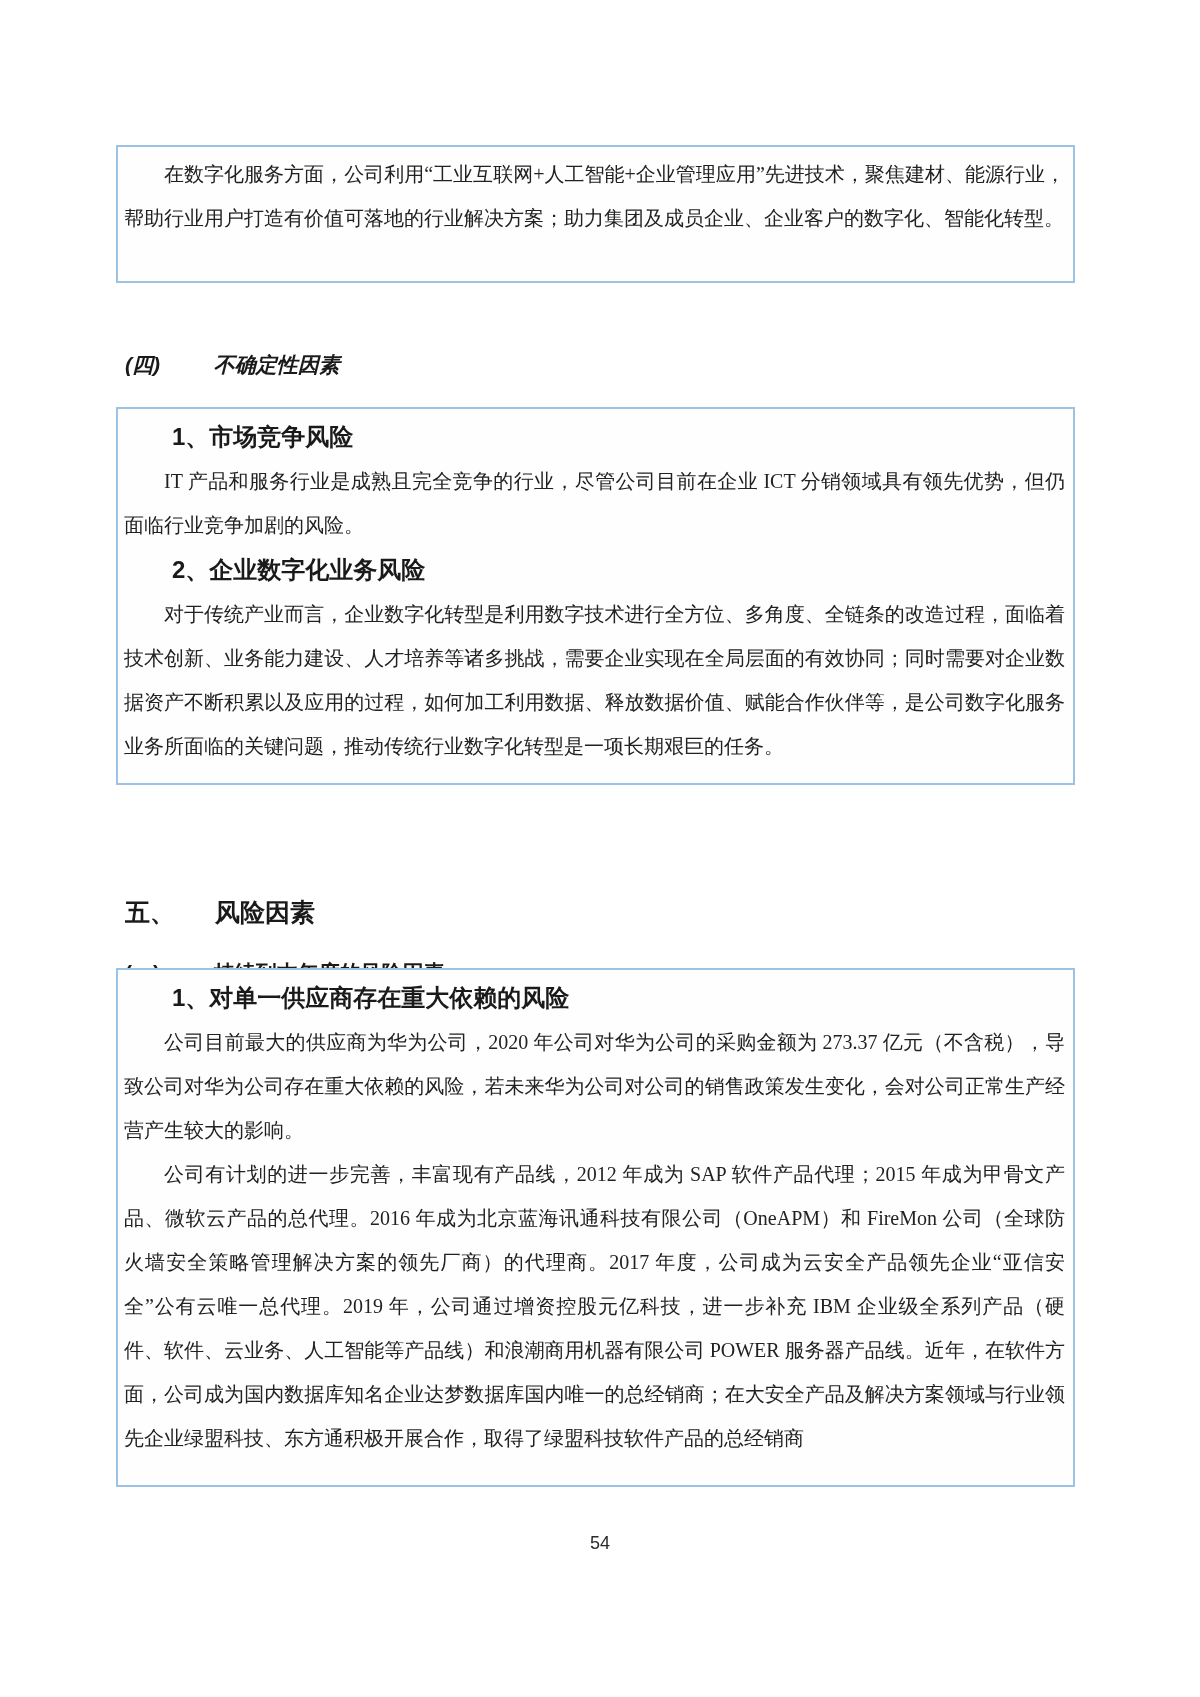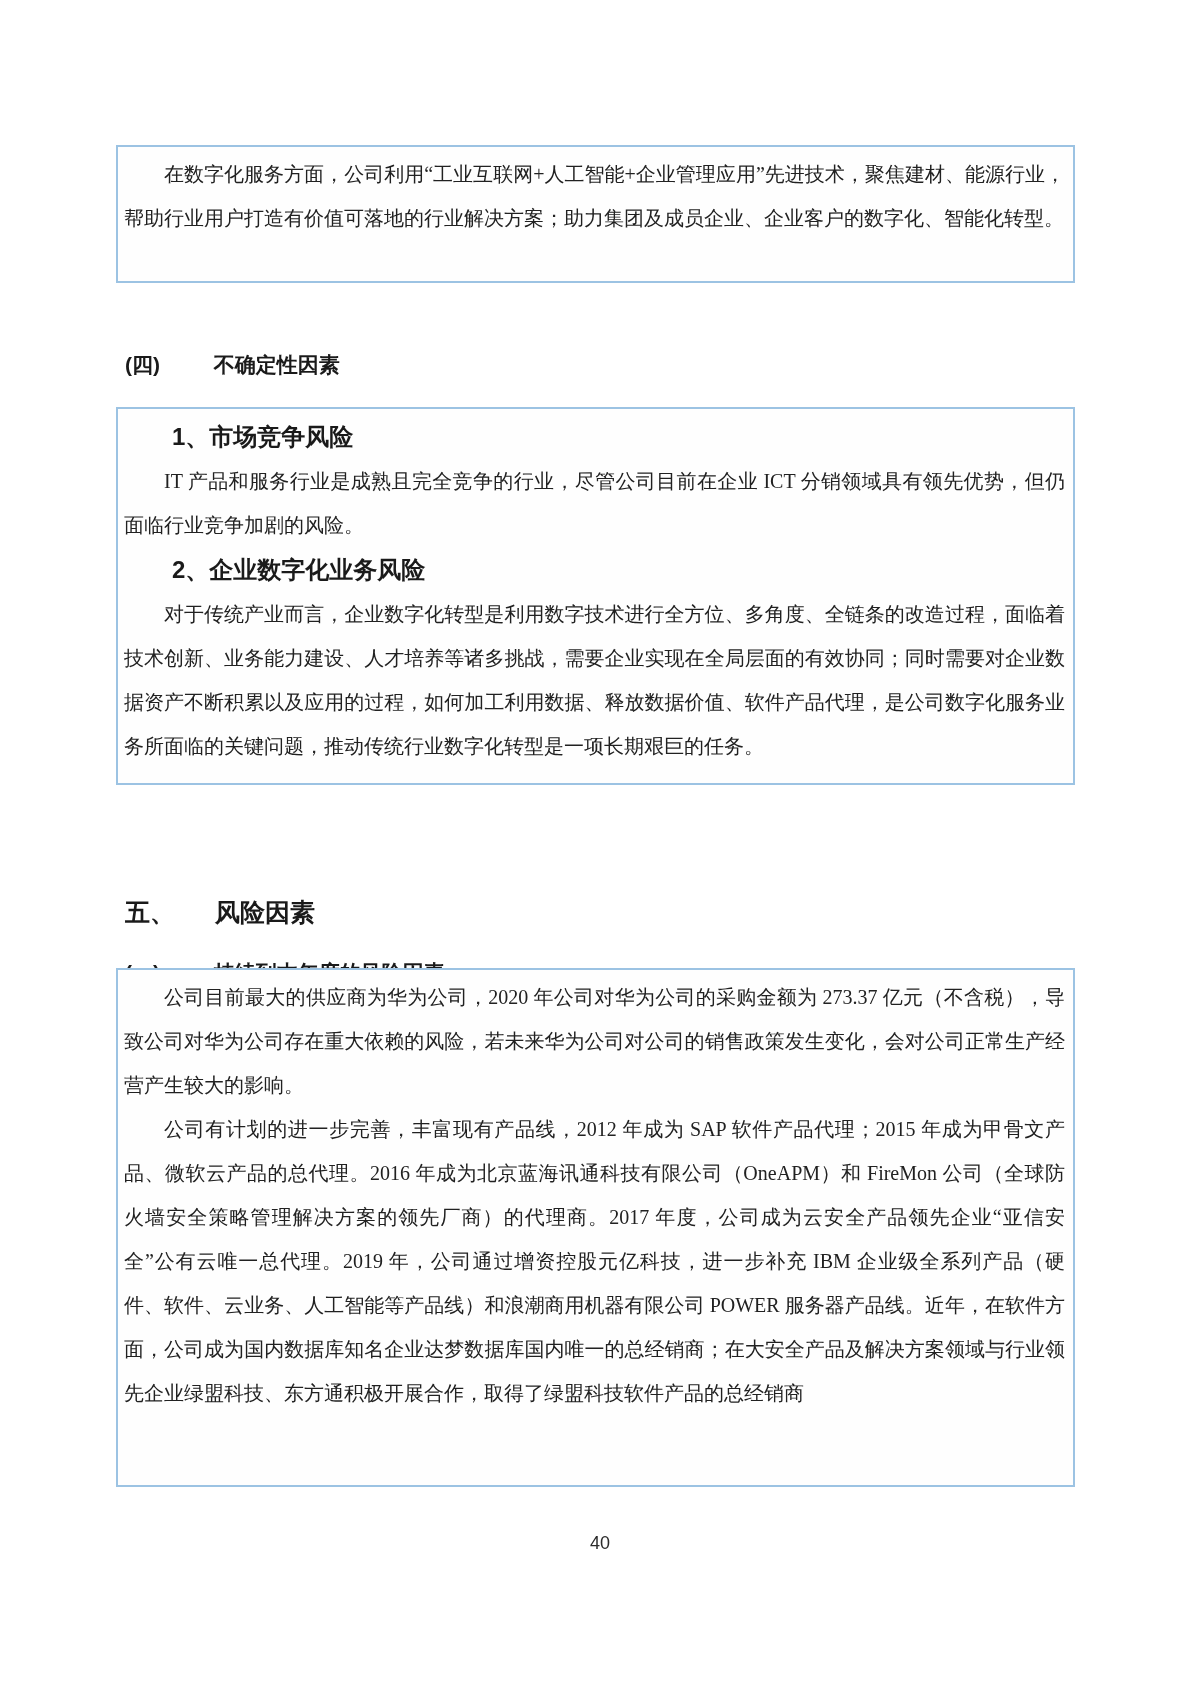--- a/index.html
+++ b/index.html
@@ -57,21 +57,21 @@
   .page-number {
     position: absolute;
     left: 0;
     width: 100%;
     text-align: center;
     font-family: "Liberation Sans", "DejaVu Sans", sans-serif;
     font-size: 18px;
     color: #2b2b2b;
   }
   .pos-box1 { top: 145px; min-height: 138px; }
-  .pos-h4   { top: 352px; }
+  .pos-h4   { top: 352px; font-style: italic; }
   .pos-box2 { top: 407px; min-height: 378px; }
   .pos-h5   { top: 897px; }
   .pos-h51  { top: 960px; }
   .pos-box3 { top: 968px; min-height: 519px; }
   .pos-pageno { top: 1533px; }
 </style>
 </head>
 <body>
 
 <div class="page">
@@ -82,33 +82,34 @@
 
   <div class="sec-heading h-level2 pos-h4">
     <span class="sec-label">(四)</span>
     <span class="sec-title">不确定性因素</span>
   </div>
 
   <div class="textbox pos-box2">
     <div class="box-item-title">1、市场竞争风险</div>
     <p>IT 产品和服务行业是成熟且完全竞争的行业，尽管公司目前在企业 ICT 分销领域具有领先优势，但仍面临行业竞争加剧的风险。</p>
     <div class="box-item-title">2、企业数字化业务风险</div>
-    <p>对于传统产业而言，企业数字化转型是利用数字技术进行全方位、多角度、全链条的改造过程，面临着技术创新、业务能力建设、人才培养等诸多挑战，需要企业实现在全局层面的有效协同；同时需要对企业数据资产不断积累以及应用的过程，如何加工利用数据、释放数据价值、软件产品代理，是公司数字化服务业务所面临的关键问题，推动传统行业数字化转型是一项长期艰巨的任务。</p>
+    <p>对于传统产业而言，企业数字化转型是利用数字技术进行全方位、多角度、全链条的改造过程，面临着技术创新、业务能力建设、人才培养等诸多挑战，需要企业实现在全局层面的有效协同；同时需要对企业数据资产不断积累以及应用的过程，如何加工利用数据、释放数据价值、赋能合作伙伴等，是公司数字化服务业务所面临的关键问题，推动传统行业数字化转型是一项长期艰巨的任务。</p>
   </div>
 
   <div class="sec-heading h-level1 pos-h5">
     <span class="sec-label">五、</span>
     <span class="sec-title">风险因素</span>
   </div>
 
   <div class="sec-heading h-level2 pos-h51">
     <span class="sec-label">(一)</span>
     <span class="sec-title">持续到本年度的风险因素</span>
   </div>
 
   <div class="textbox pos-box3">
+    <div class="box-item-title">1、对单一供应商存在重大依赖的风险</div>
     <p>公司目前最大的供应商为华为公司，2020 年公司对华为公司的采购金额为 273.37 亿元（不含税），导致公司对华为公司存在重大依赖的风险，若未来华为公司对公司的销售政策发生变化，会对公司正常生产经营产生较大的影响。</p>
     <p>公司有计划的进一步完善，丰富现有产品线，2012 年成为 SAP 软件产品代理；2015 年成为甲骨文产品、微软云产品的总代理。2016 年成为北京蓝海讯通科技有限公司（OneAPM）和 FireMon 公司（全球防火墙安全策略管理解决方案的领先厂商）的代理商。2017 年度，公司成为云安全产品领先企业“亚信安全”公有云唯一总代理。2019 年，公司通过增资控股元亿科技，进一步补充 IBM 企业级全系列产品（硬件、软件、云业务、人工智能等产品线）和浪潮商用机器有限公司 POWER 服务器产品线。近年，在软件方面，公司成为国内数据库知名企业达梦数据库国内唯一的总经销商；在大安全产品及解决方案领域与行业领先企业绿盟科技、东方通积极开展合作，取得了绿盟科技软件产品的总经销商</p>
   </div>
 
-  <div class="page-number pos-pageno">40</div>
+  <div class="page-number pos-pageno">54</div>
 
 </div>
 
 </body></html>

